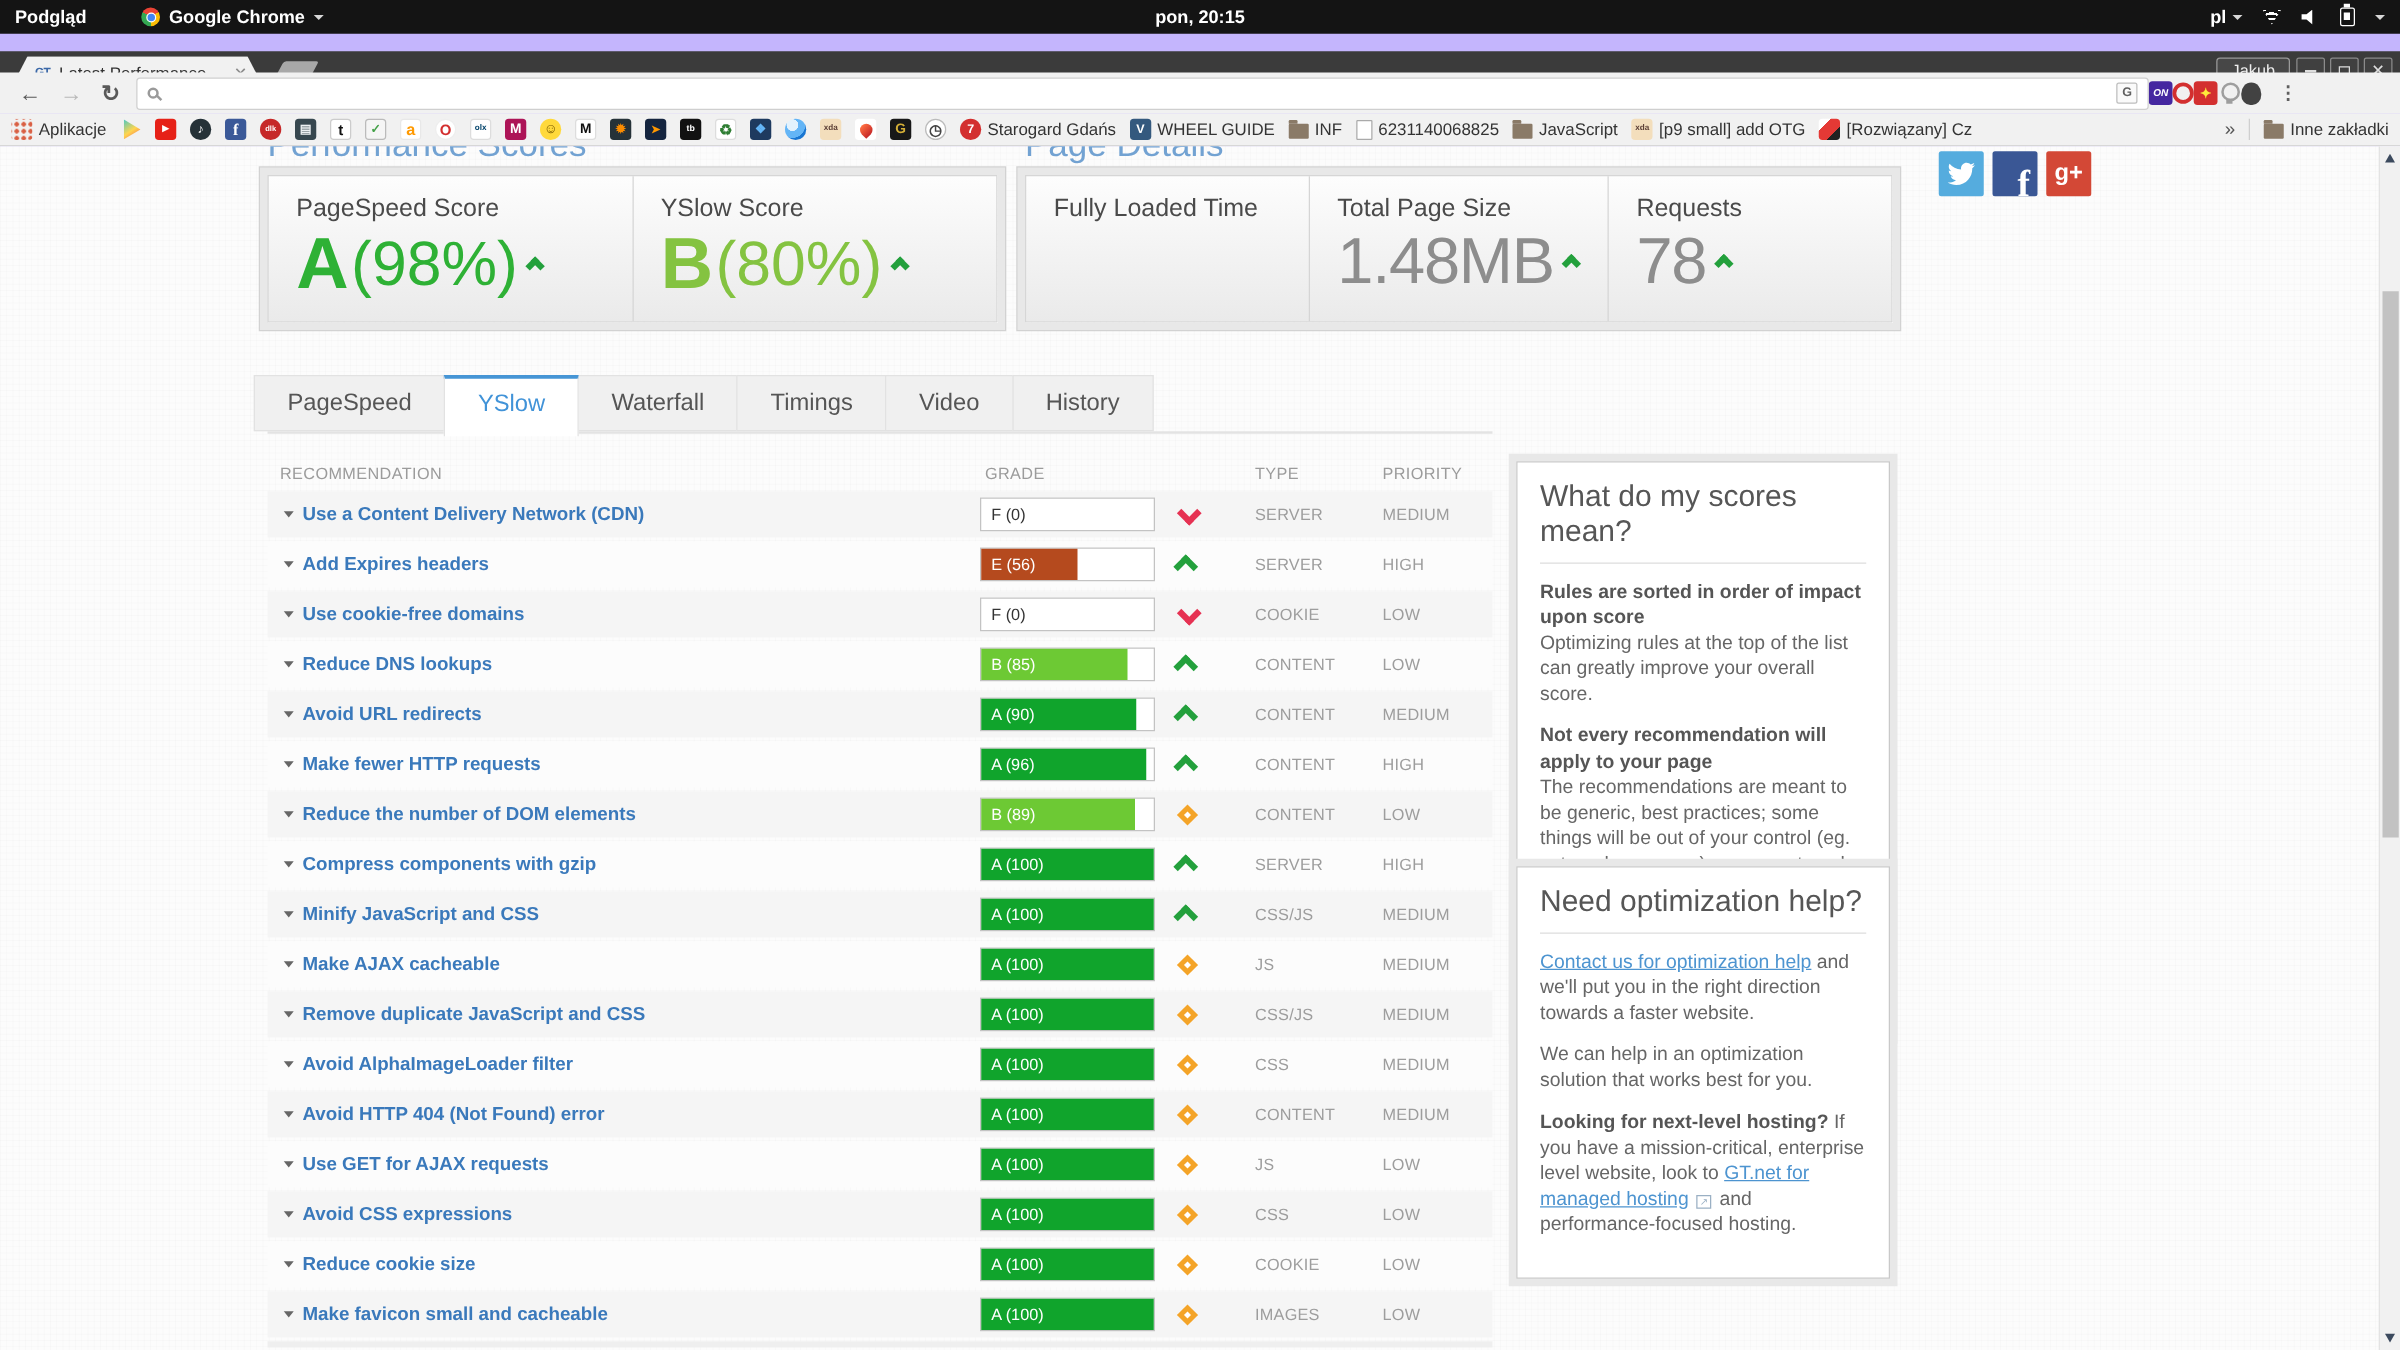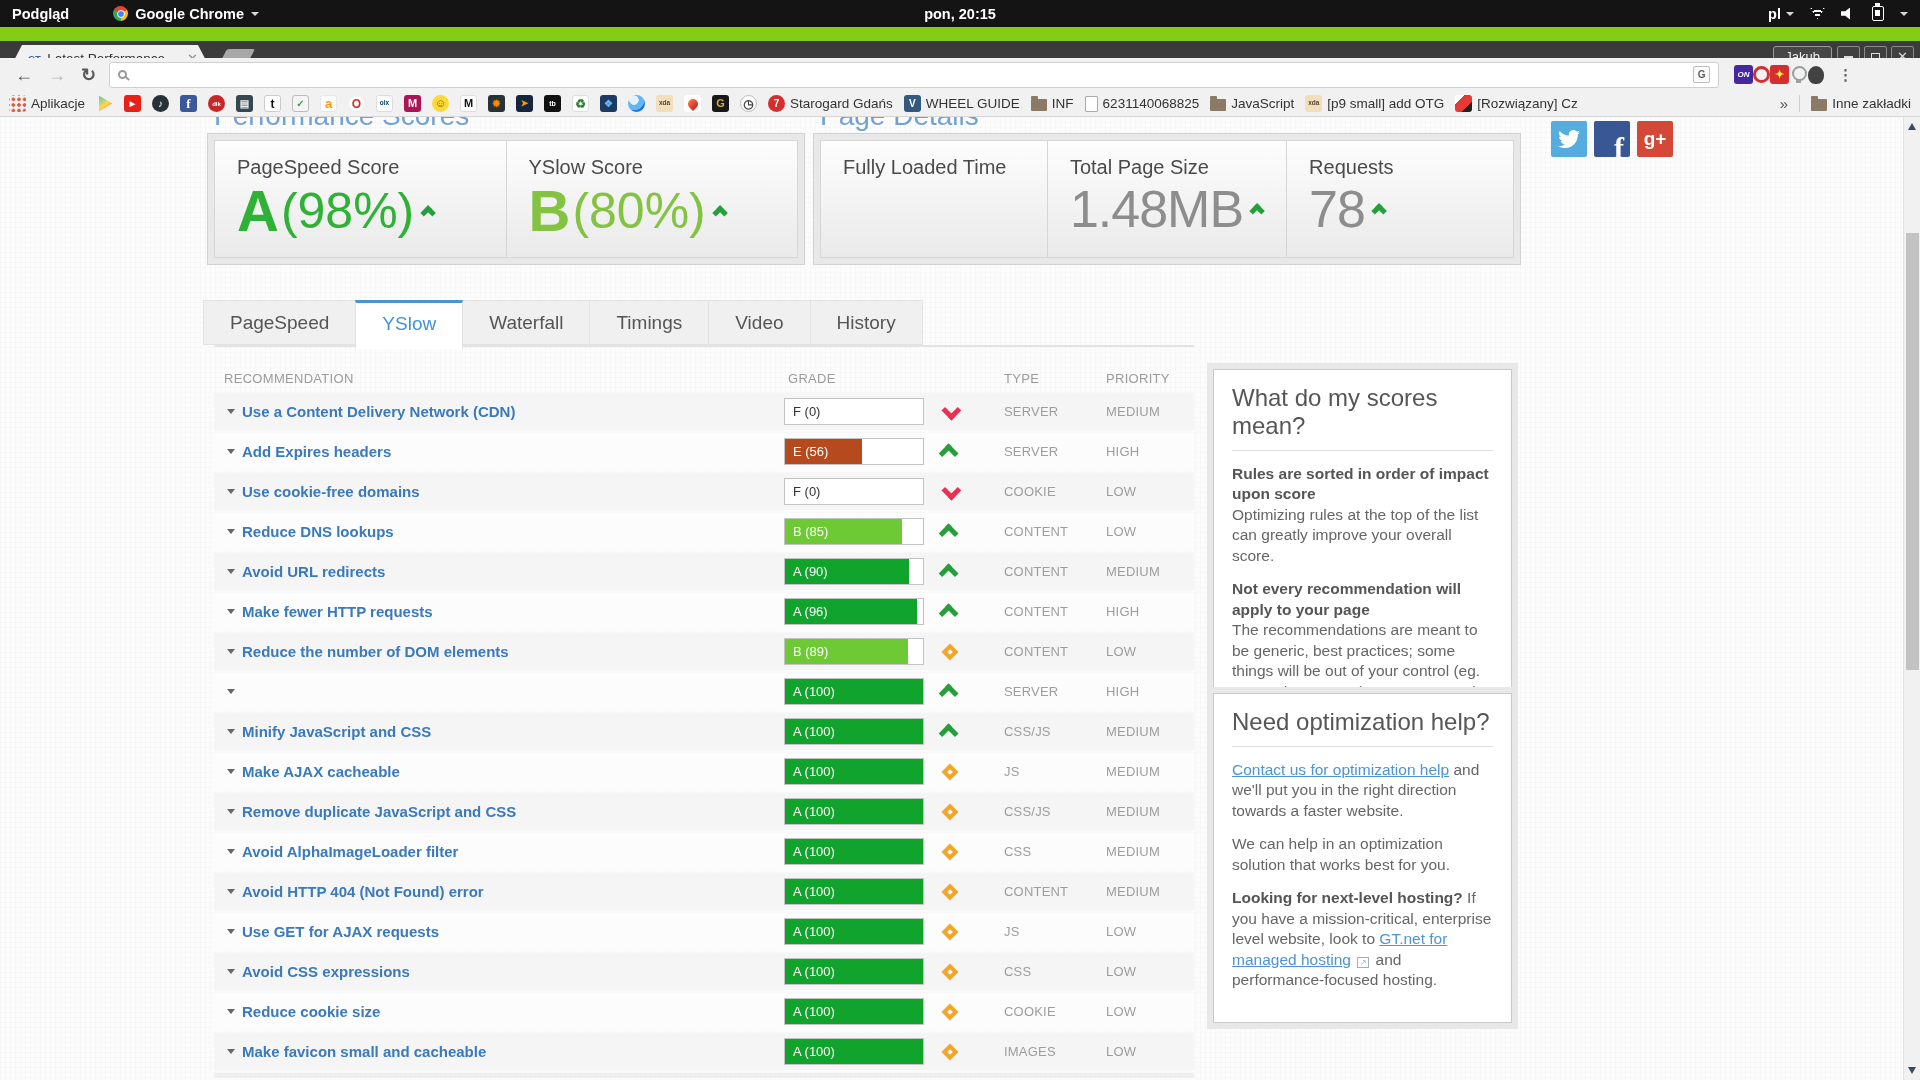--- a/index.html
+++ b/index.html
@@ -1,17 +1,17 @@
 <!DOCTYPE html>
 <html><head>
 <meta charset="utf-8">
 <style>
   *{box-sizing:border-box;margin:0;padding:0}
   body{width:1920px;height:1080px;overflow:hidden;font-family:"Liberation Sans",sans-serif;background:#fff}
-  .screen{position:relative;width:1920px;height:1080px;background:#84cc16}
+  .screen{position:relative;width:1920px;height:1080px;background:#c4b5fd}
 
   
   .sysbar{position:absolute;top:0;left:0;right:0;height:27px;background:#141414;color:#fff;display:flex;align-items:center;font-size:14.5px;font-weight:bold}
   .sys-activity{margin-left:12px;cursor:default}
   .appmenu{display:flex;align-items:center;gap:7px;margin-left:44px}
   .caret{width:0;height:0;border-left:4px solid transparent;border-right:4px solid transparent;border-top:4px solid #d8d8d8;display:inline-block}
   .sys-clock{position:absolute;left:50%;transform:translateX(-50%)}
   .sys-right{margin-left:auto;display:flex;align-items:center;gap:16px;margin-right:12px}
   .kbd{display:flex;align-items:center;gap:5px}
   .chrome-logo{width:15px;height:15px;border-radius:50%;background:conic-gradient(from -60deg,#ea4335 0 120deg,#fbbc05 0 240deg,#34a853 0 360deg);position:relative;flex:none}
@@ -38,21 +38,21 @@
 
   
   .toolbar{position:absolute;top:58px;left:0;right:0;height:33px;background:#f1f1f1;display:flex;align-items:center}
   .nav-ico{font-size:18px;color:#595959;margin-left:15px;font-weight:bold;line-height:1}
   .nav-ico.fwd{color:#b8b8b8}
   .addr{margin-left:13px;width:1610px;height:26px;background:#fff;border:1px solid #cfcfcf;border-radius:3px;display:flex;align-items:center;padding:0 8px;position:relative}
   .mag{width:9px;height:9px;border:2px solid #9a9a9a;border-radius:50%;position:relative;flex:none}
   .mag::after{content:'';position:absolute;width:6px;height:2px;background:#9a9a9a;transform:rotate(45deg);right:-5px;bottom:-2px}
   .addr-input{flex:1;border:none;outline:none;font-size:13px;margin-left:8px;background:transparent}
   .translate-ico{width:17px;height:17px;border:1px solid #bdbdbd;background:#fafafa;color:#616161;font-size:10px;font-weight:bold;display:flex;align-items:center;justify-content:center;border-radius:2px}
-  .ext-row{display:flex;align-items:center;margin-left:15px}
+  .ext-row{display:flex;align-items:center;}
   .ext{width:19px;height:19px;border-radius:3px;display:flex;align-items:center;justify-content:center;font-size:8px;font-weight:bold;flex:none}
   .ext-on{background:#4527a0;color:#fff;font-style:italic}
   .ext-ring{background:transparent;border:3.5px solid #d32f2f;border-radius:50%;width:17px;height:17px}
   .ext-wand{background:#d32f2f;color:#ffeb3b;font-size:11px}
   .ext-bulb{background:transparent;position:relative}
   .ext-bulb::before{content:'';width:11px;height:11px;border:2px solid #9e9e9e;border-radius:50%;position:absolute;top:1px;left:3px}
   .ext-bulb::after{content:'';width:5px;height:4px;background:#9e9e9e;position:absolute;bottom:1px;left:7px}
   .ext-foot{background:#424242;border-radius:50% 50% 45% 45%;width:16px;height:18px}
   .kebab{color:#5f5f5f;font-size:15px;font-weight:bold;letter-spacing:0;margin-left:14px;line-height:1}
 
@@ -587,20 +587,21 @@
       <span class="grade-fill" style="width: 89%; background: rgb(109, 201, 52);"></span>
       <span class="grade-label" style="color: rgb(255, 255, 255);">B (89)</span>
     </span>
     <span class="trend t-neutral"></span>
     <span class="ttype">CONTENT</span>
     <span class="tprio">LOW</span>
   </div>
 
   <div class="trow">
     <span class="tri"></span>
+    <a class="rec">Compress components with gzip</a>
     <span class="gradebar">
       <span class="grade-fill" style="width: 100%; background: rgb(16, 164, 44);"></span>
       <span class="grade-label" style="color: rgb(255, 255, 255);">A (100)</span>
     </span>
     <span class="trend t-up"></span>
     <span class="ttype">SERVER</span>
     <span class="tprio">HIGH</span>
   </div>
 
   <div class="trow">

